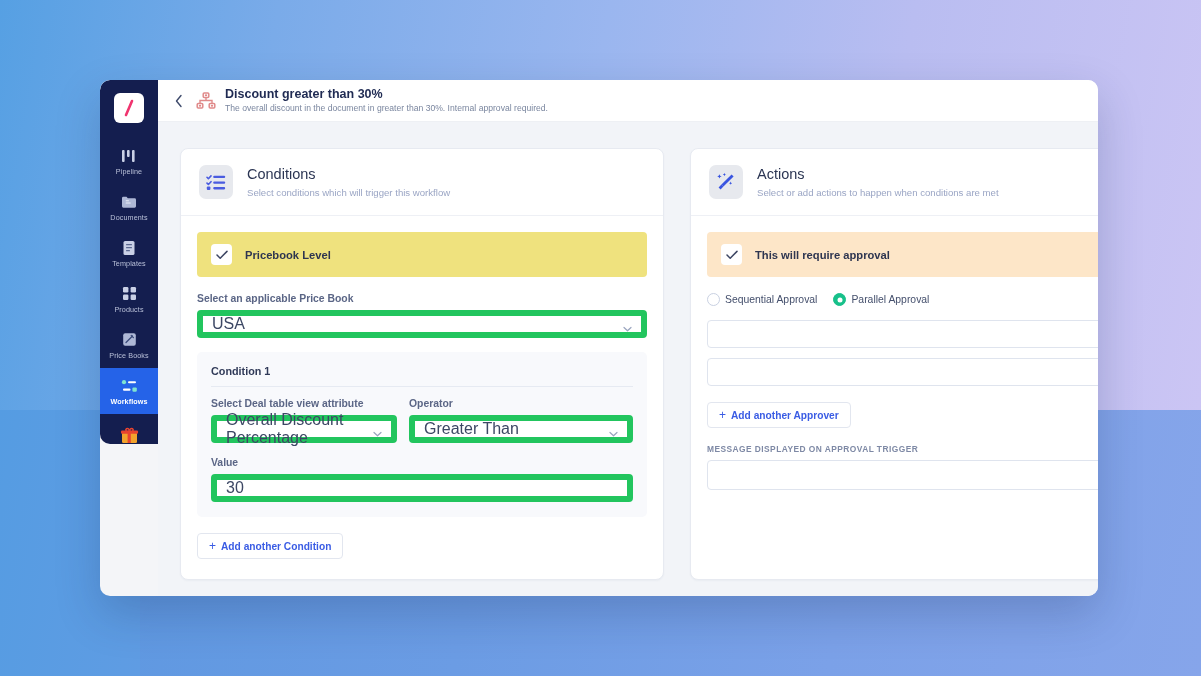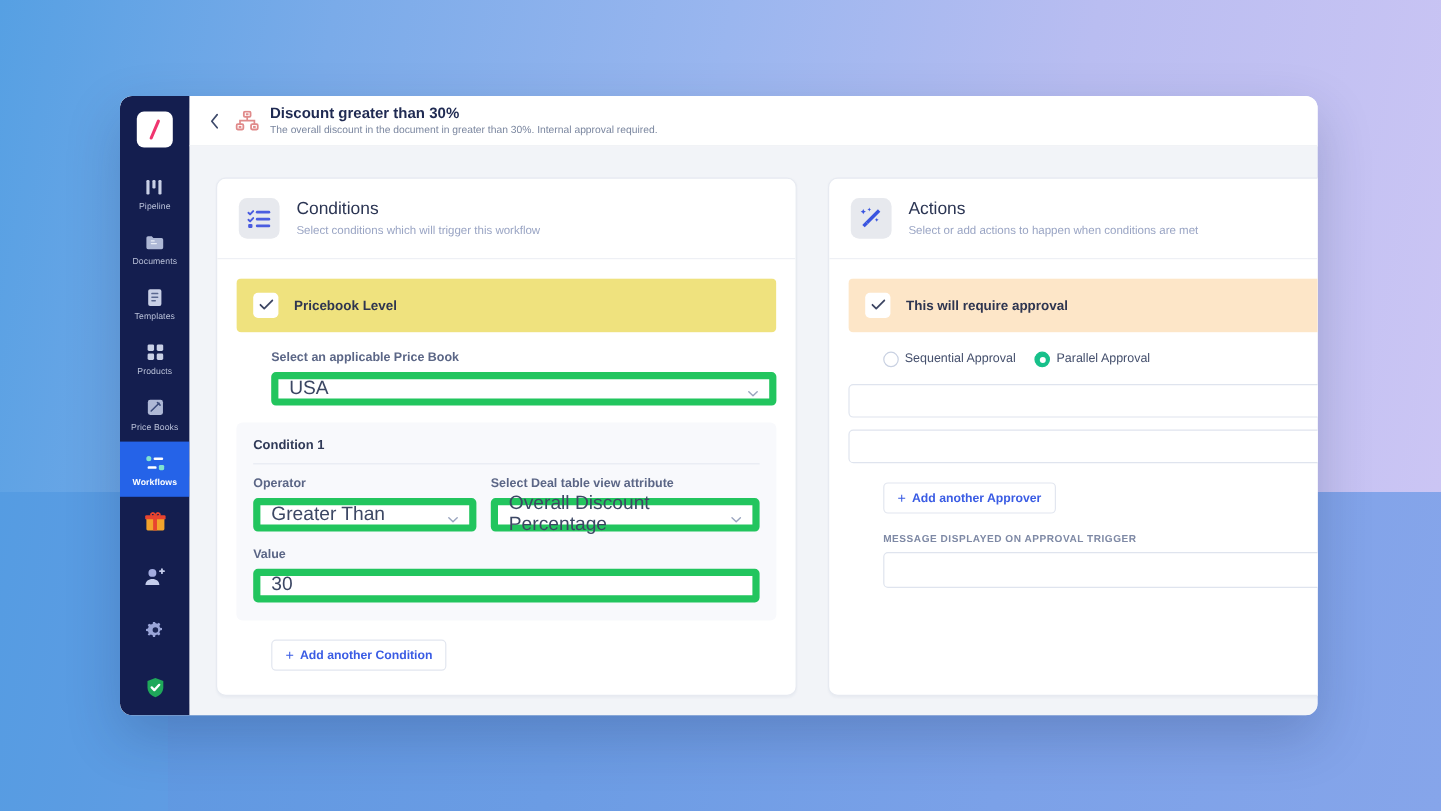--- a/index.html
+++ b/index.html
@@ -31,21 +31,21 @@
     width: 998px; height: 516px;
     background: #f4f5f8;
     border-radius: 10px 10px 10px 10px;
     overflow: hidden;
     box-shadow: 0 18px 45px rgba(20,35,80,0.22);
   }
 
   
   .sidebar {
     position: absolute; left: 0; top: 0;
-    width: 58px; height: 516px;
+    width: 58px; height: 364px;
     background: #141e4f;
     border-radius: 10px 0 0 10px;
     overflow: hidden;
   }
   .sb-logo {
     position: absolute; left: 14px; top: 13px;
     width: 30px; height: 30px;
     background: #ffffff; border-radius: 6px;
     display: flex; align-items: center; justify-content: center;
   }
@@ -207,21 +207,21 @@
     width: 5px; height: 5px; border-radius:50%; background:#ffffff;
   }
   .radio .rlbl { font-size: 10.4px; color: #444f6c; }
 
   .caps-label {
     font-size: 8.4px; font-weight: bold; color: #7e89a5;
     letter-spacing: .45px; margin-bottom: 6px;
   }
   .mt14 { margin-top: 14px; }
   .mt10 { margin-top: 10px; }
-  .mt16 { margin-top: 16px; margin-left: 29px; }
+  .mt16 { margin-top: 16px; }
 </style>
 </head>
 <body>
 
 <div class="bg-wrap">
   <div class="bg-top"></div>
   <div class="bg-bottom"></div>
   <div class="bg-bottom-left"></div>
 </div>
 
@@ -419,41 +419,41 @@
                 </svg>
               </span>
             </div>
           </div>
 
           <div class="cond-card">
             <div class="cond-title">Condition 1</div>
 
             <div class="row2">
               <div>
+                <div class="fld-label">Select Deal table view attribute</div>
+                <div class="select">
+                  <span>Overall Discount Percentage</span>
+                  <span class="caret">
+                    <svg width="9" height="9" viewBox="0 0 9 9">
+                      <path d="M1 3 L4.5 6.3 L8 3" stroke="#9aa5bf" stroke-width="1.2" fill="none" stroke-linecap="round" stroke-linejoin="round"></path>
+                    </svg>
+                  </span>
+                </div>
+              </div>
+              <div>
                 <div class="fld-label">Operator</div>
                 <div class="select">
                   <span>Greater Than</span>
                   <span class="caret">
                     <svg width="9" height="9" viewBox="0 0 9 9">
                       <path d="M1 3 L4.5 6.3 L8 3" stroke="#9aa5bf" stroke-width="1.2" fill="none" stroke-linecap="round" stroke-linejoin="round"></path>
                     </svg>
                   </span>
                 </div>
               </div>
-              <div>
-                <div class="fld-label">Select Deal table view attribute</div>
-                <div class="select">
-                  <span>Overall Discount Percentage</span>
-                  <span class="caret">
-                    <svg width="9" height="9" viewBox="0 0 9 9">
-                      <path d="M1 3 L4.5 6.3 L8 3" stroke="#9aa5bf" stroke-width="1.2" fill="none" stroke-linecap="round" stroke-linejoin="round"></path>
-                    </svg>
-                  </span>
-                </div>
-              </div>
             </div>
 
             <div class="mt14">
               <div class="fld-label">Value</div>
               <div class="textin">
                 <span>30</span>
               </div>
             </div>
           </div>
 

